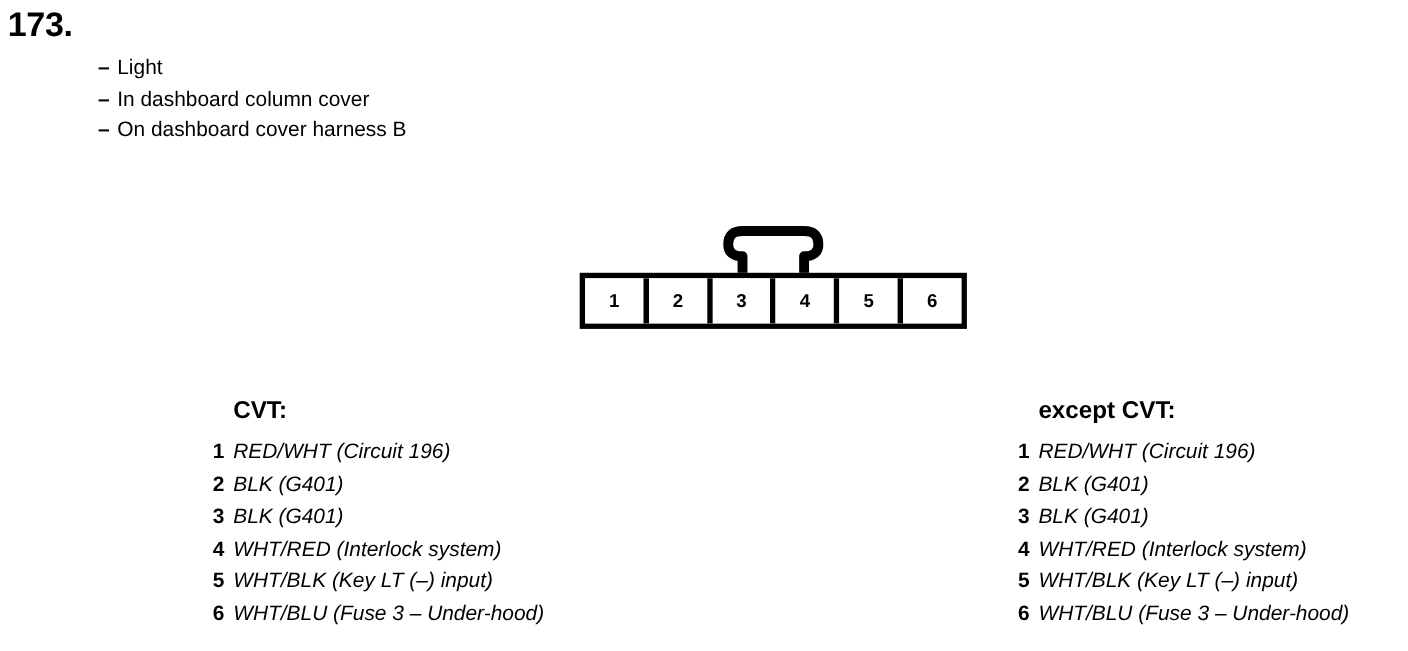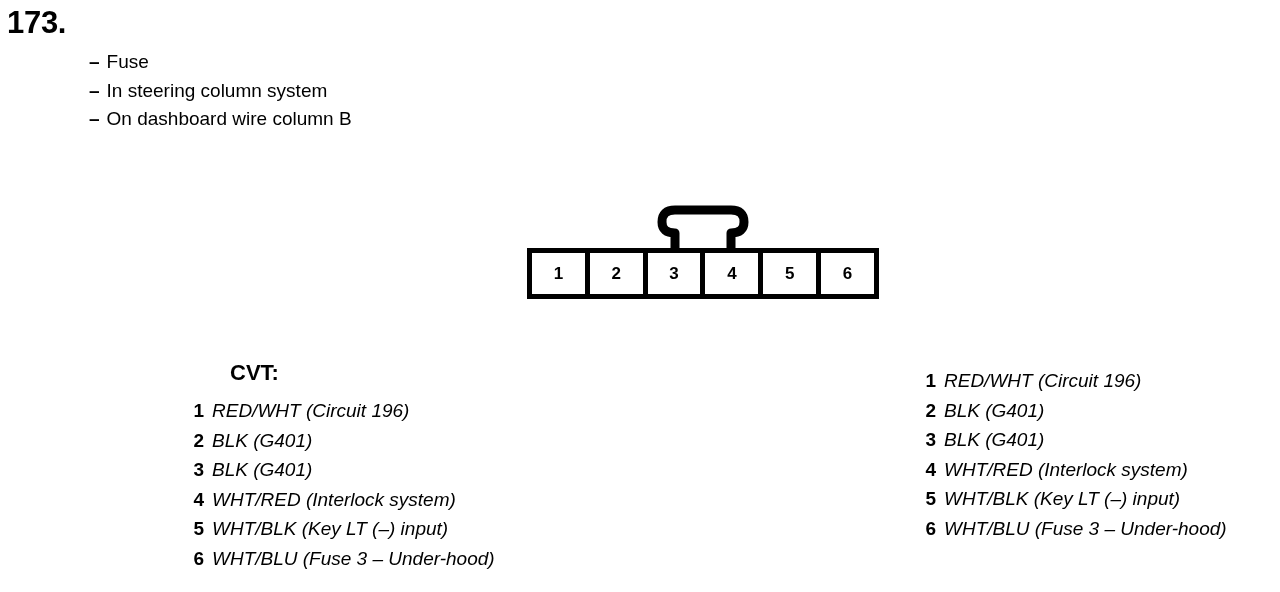--- a/index.html
+++ b/index.html
@@ -95,21 +95,21 @@
     position: absolute;
     top: 358px;
   }
   #legend-cvt { left: 186px; }
   #legend-except-cvt { left: 918px; }
 
   .legend-heading {
     font-size: 22px;
     font-weight: bold;
     line-height: 30px;
-    margin-left: 44px;
+    margin-left: 26px;
     white-space: nowrap;
   }
   .legend-rows {
     margin-top: 8px;
   }
   .legend-row {
     display: flex;
     align-items: baseline;
     font-size: 19px;
     line-height: 29.6px;
@@ -129,27 +129,27 @@
 </style>
 </head>
 <body>
 
 <div id="header">
   <div id="title-row">
     <span id="title-number">173.</span>
   </div>
   <div id="bullet-list">
     <div class="bullet-line">
-      <span class="bullet-dash">–</span><span>Fuse</span>
+      <span class="bullet-dash">–</span><span>Light</span>
     </div>
     <div class="bullet-line">
-      <span class="bullet-dash">–</span><span>In steering column system</span>
+      <span class="bullet-dash">–</span><span>In dashboard column cover</span>
     </div>
     <div class="bullet-line">
-      <span class="bullet-dash">–</span><span>On dashboard wire column B</span>
+      <span class="bullet-dash">–</span><span>On dashboard cover harness B</span>
     </div>
   </div>
 </div>
 
 <div id="connector-figure">
   <svg id="connector-tab" viewBox="0 0 92 48">
     <path d="M 18 48 L 18 28 Q 5 28 5 17 Q 5 5 18 5 L 74 5 Q 87 5 87 17 Q 87 28 74 28 L 74 48" fill="none" stroke="#000000" stroke-width="9" stroke-linecap="butt" stroke-linejoin="round"></path>
   </svg>
   <div id="connector-body">
     <div class="pin-cell">1</div>
@@ -185,20 +185,21 @@
       <span class="legend-desc">WHT/BLK (Key LT (–) input)</span>
     </div>
     <div class="legend-row">
       <span class="legend-pin">6</span>
       <span class="legend-desc">WHT/BLU (Fuse 3 – Under-hood)</span>
     </div>
   </div>
 </div>
 
 <div class="legend-column" id="legend-except-cvt">
+  <div class="legend-heading">except CVT:</div>
   <div class="legend-rows">
     <div class="legend-row">
       <span class="legend-pin">1</span>
       <span class="legend-desc">RED/WHT (Circuit 196)</span>
     </div>
     <div class="legend-row">
       <span class="legend-pin">2</span>
       <span class="legend-desc">BLK (G401)</span>
     </div>
     <div class="legend-row">

